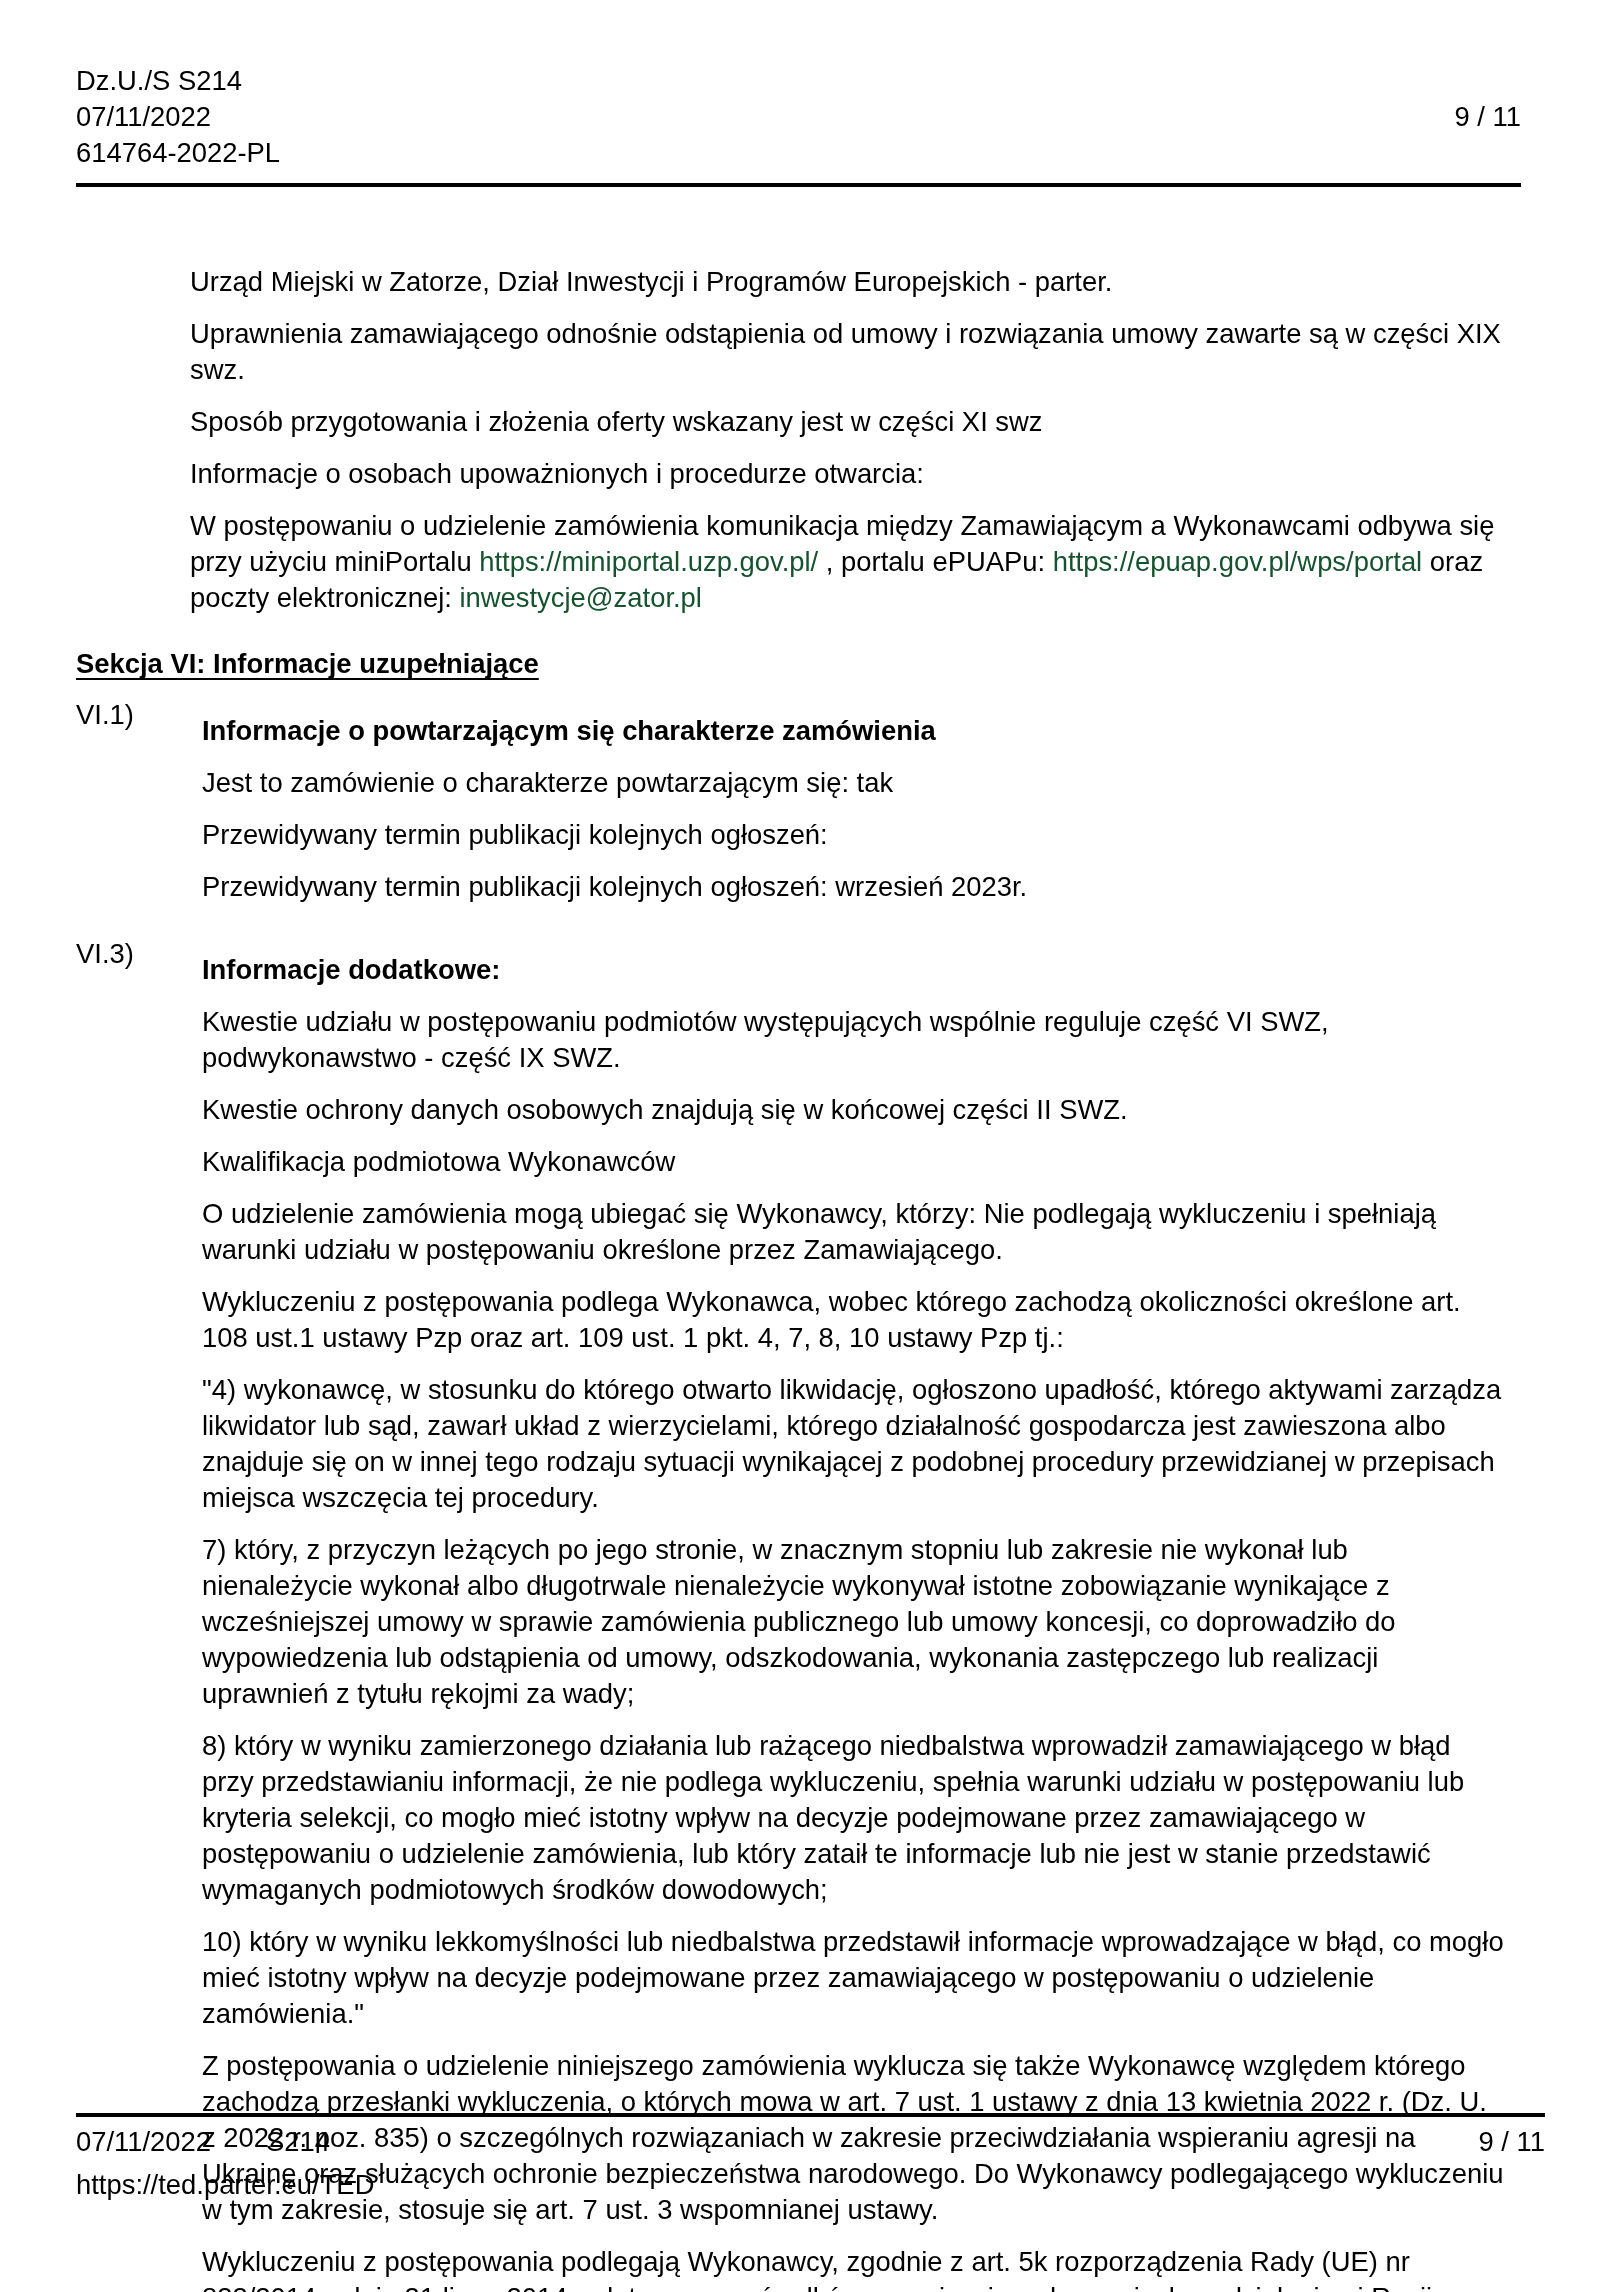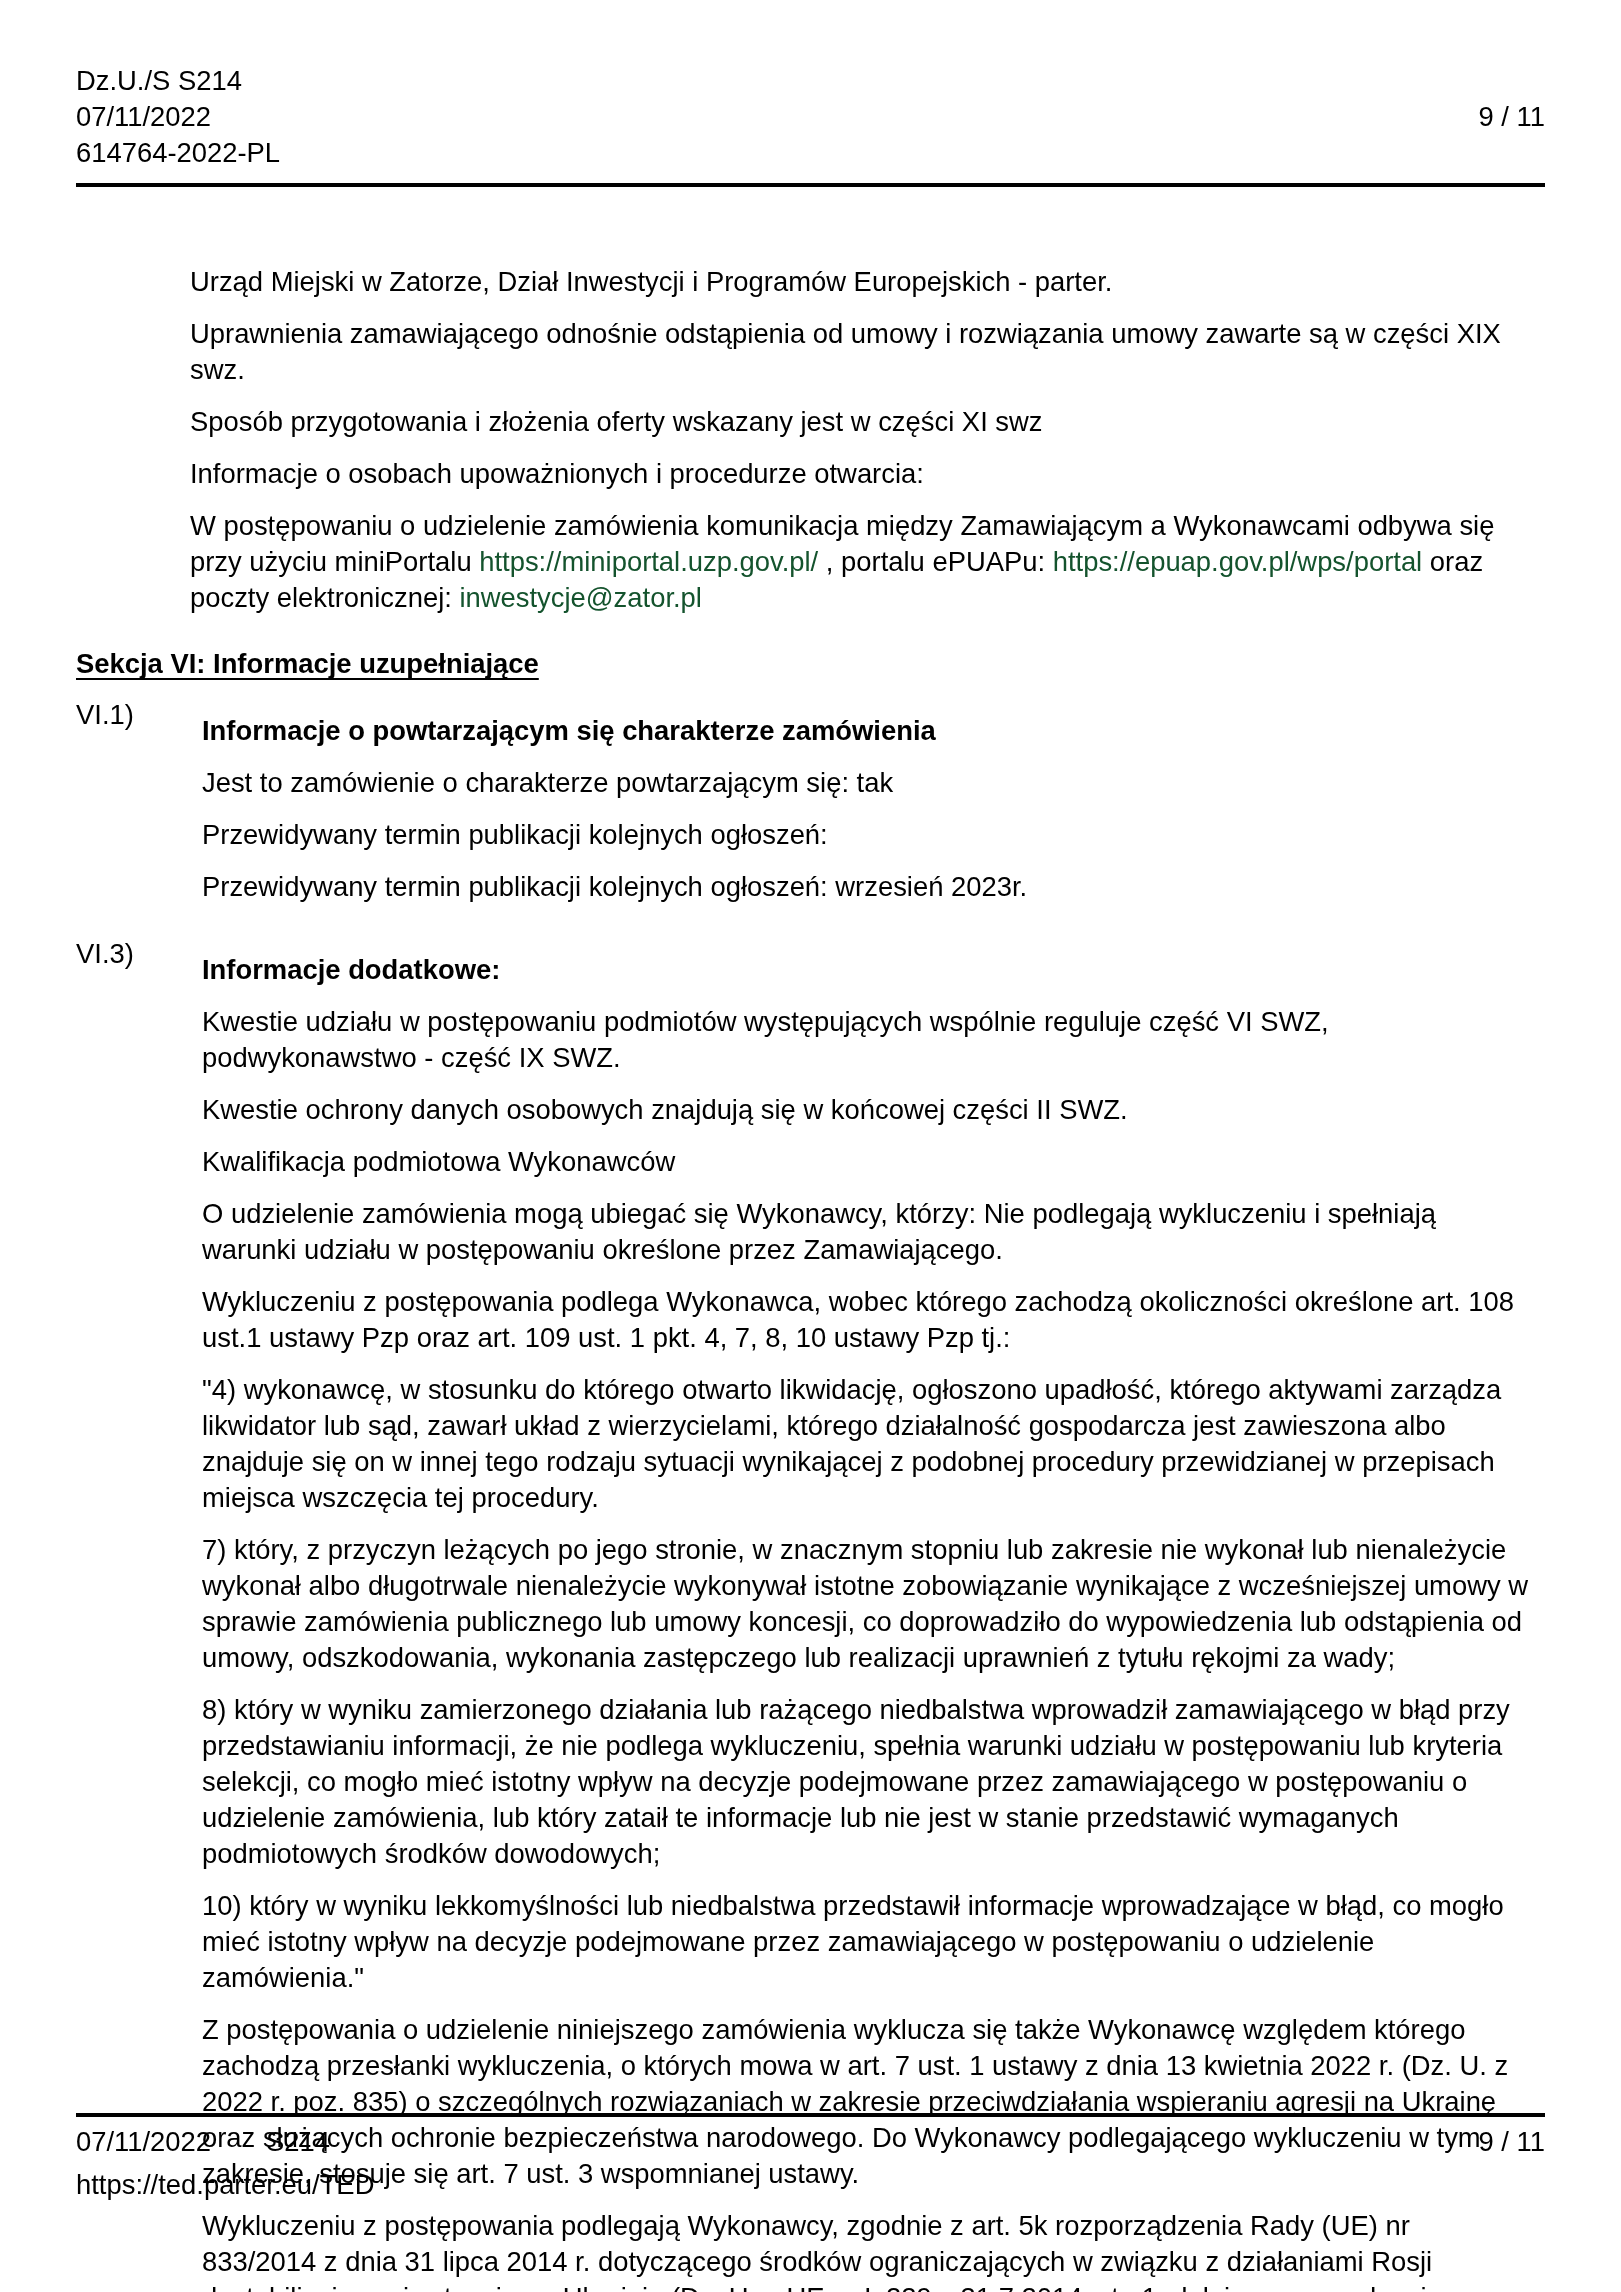--- a/index.html
+++ b/index.html
@@ -9,21 +9,21 @@
     background: #ffffff;
     color: #000000;
     font-family: "Liberation Sans", sans-serif;
     font-size: 27.4px;
     line-height: 36px;
     position: relative;
   }
   .page {
     position: absolute;
     inset: 0;
-    padding: 63px 76px 0 76px;
+    padding: 63px 100px 0 76px;
     box-sizing: border-box;
   }
   
   .hdr-row { display: flex; justify-content: space-between; align-items: baseline; }
   .rule { border: none; border-top: 4.9px solid #000; margin: 11.8px 0 0 0; }
   
   .row { display: grid; grid-template-columns: 98px 1fr; margin: 0; }
   .content { min-width: 0; }
   .content p { margin: 16px; }
   .intro-block { margin-top: 61px; }

